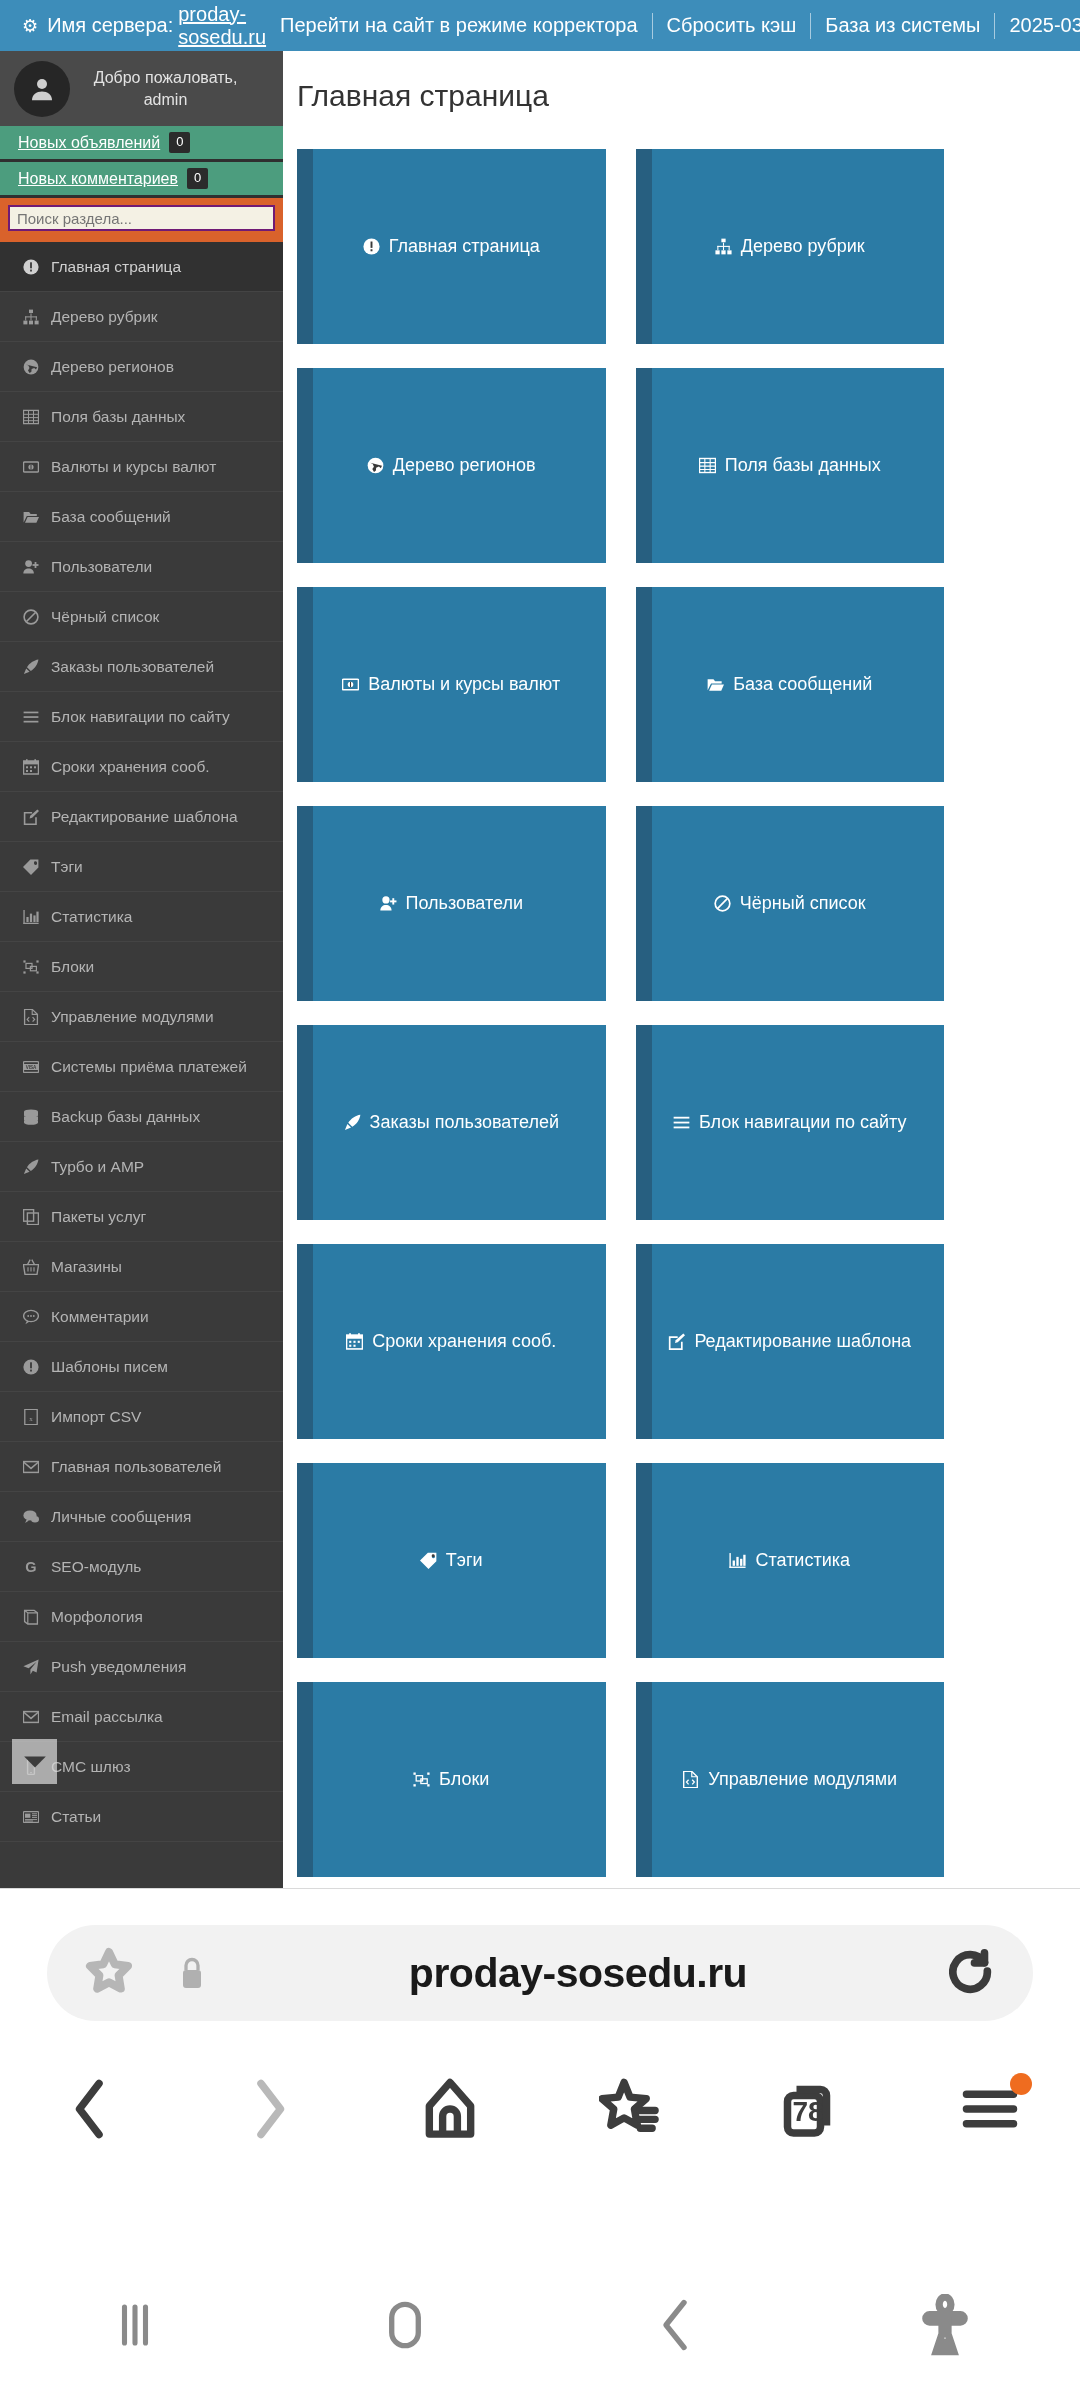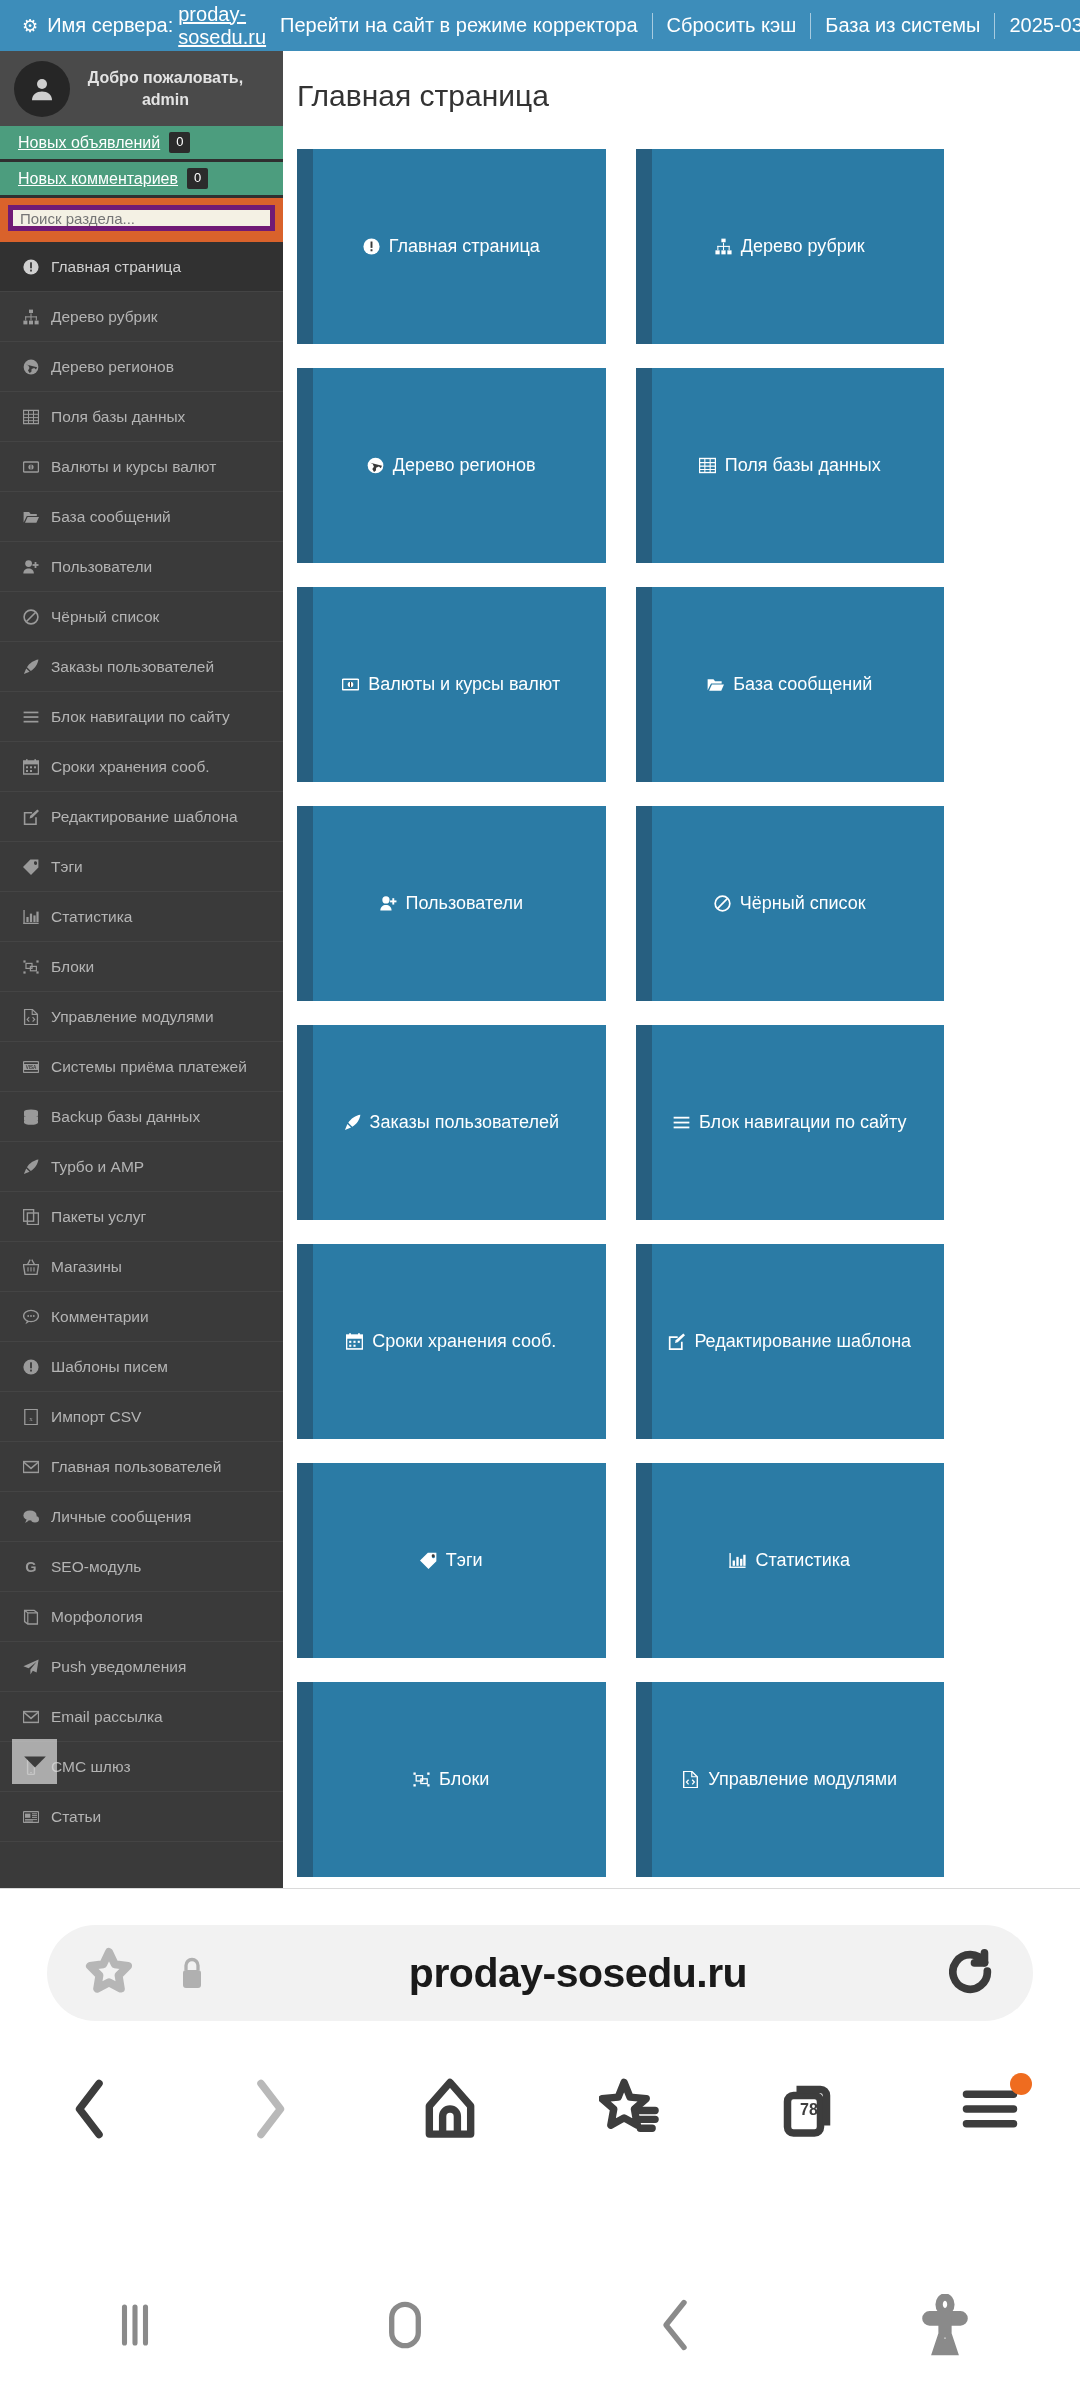--- a/index.html
+++ b/index.html
@@ -24,21 +24,21 @@
   .topbar-right { margin-left:auto; display:flex; align-items:center; font-size:20px; padding-right:6px; }
   .topbar-right .tb-item { padding:0 14px; white-space:nowrap; color:#fff; }
   .tb-sep { width:1px; height:26px; background:rgba(255,255,255,.55); }
 
   
   .sidebar {
     position:absolute; left:0; top:51px; width:283px; height:1837px;
     background:#3a3a3a; overflow:hidden;
   }
   .user-panel {
-    height:75px; background:#4a4a4a; display:flex; align-items:center; padding:0 14px;font-weight:bold;
+    height:75px; background:#4a4a4a; display:flex; align-items:center; padding:0 14px;
   }
   .avatar {
     width:56px; height:56px; border-radius:50%; background:#262626;
     display:flex; align-items:center; justify-content:center; flex:0 0 56px;
   }
   .avatar svg { width:30px; height:30px; fill:#cfcfcf; }
   .welcome {
     flex:1; text-align:center; color:#e3e3e3; font-size:16px; line-height:1.35;
     padding-right:8px;
   }
@@ -46,21 +46,21 @@
     height:36px; background:#4c9d7e; display:flex; align-items:center;
     padding-left:18px; border-bottom:3px solid #2f2f2f;
   }
   .notif-row .nlabel { color:#ffffff; font-size:16px; text-decoration:underline; }
   .badge {
     margin-left:9px; background:#2b2b2b; color:#fff; font-size:13px;
     padding:2px 7px; border-radius:2px; line-height:1.25;
   }
   .search-wrap { background:#d9622b; padding:7px 8px 8px 8px; }
   .search-input {
-    width:100%; height:26px; border:5px solid #701a75; background:#f4f1e4;
+    width:100%; height:26px; border:2px solid #701a75; background:#f4f1e4;
     font-size:15px; color:#5a5a5a; padding:0 7px; outline:none;
     font-family:"Liberation Sans", sans-serif;
   }
   .menu { background:#3a3a3a; }
   .menu-item {
     height:50px; display:flex; align-items:center; padding-left:18px;
     border-bottom:1px solid #444444; color:#b4b4b4; font-size:15.5px;
     white-space:nowrap;
   }
   .menu-item.active { background:#313131; color:#cfcfcf; border-left:0; }
@@ -130,21 +130,21 @@
     position:absolute; left:0; top:150px; width:1080px; height:140px;
     display:flex; align-items:center;
   }
   .navbar .nav-btn {
     flex:1; display:flex; align-items:center; justify-content:center; position:relative;
     height:140px;
   }
   .navbar .nav-btn svg { stroke:#3d3d3d; fill:none; stroke-width:5; }
   .navbar .nav-btn.disabled svg { stroke:#b9b9b9; }
   .tabs-count {
-    position:absolute; font-size:16px; font-weight:bold; color:#3d3d3d;
+    position:absolute; font-size:28px; font-weight:bold; color:#3d3d3d;
     left:50%; top:50%; transform:translate(-56%,-42%);
   }
   .menu-dot {
     position:absolute; width:22px; height:22px; border-radius:50%;
     background:#ef6c1f; top:34px; right:48px;
   }
 
   
   .sysnav {
     position:absolute; left:0; top:2250px; width:1080px; height:150px;

